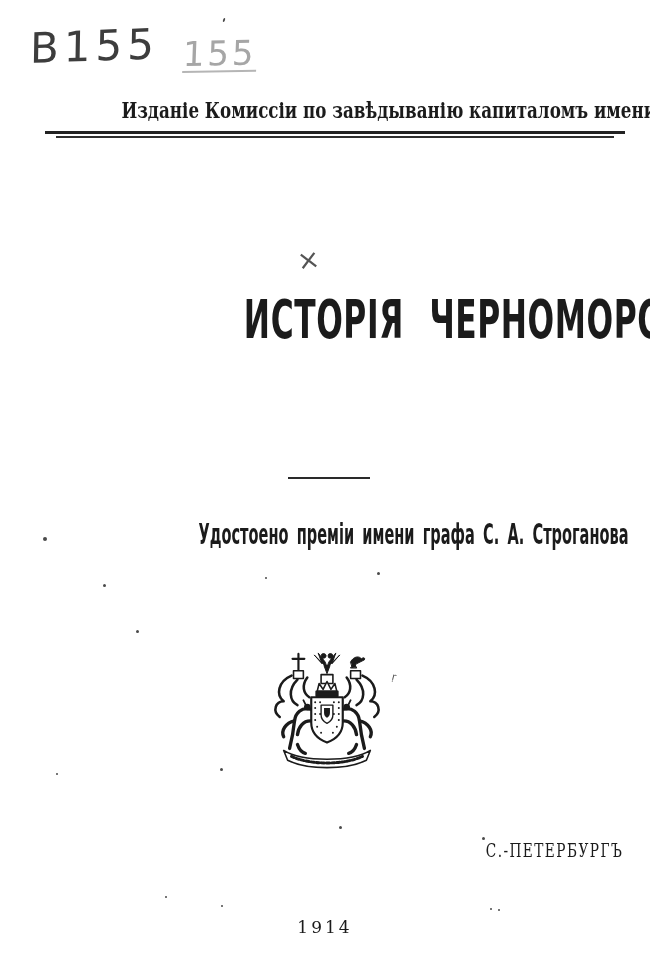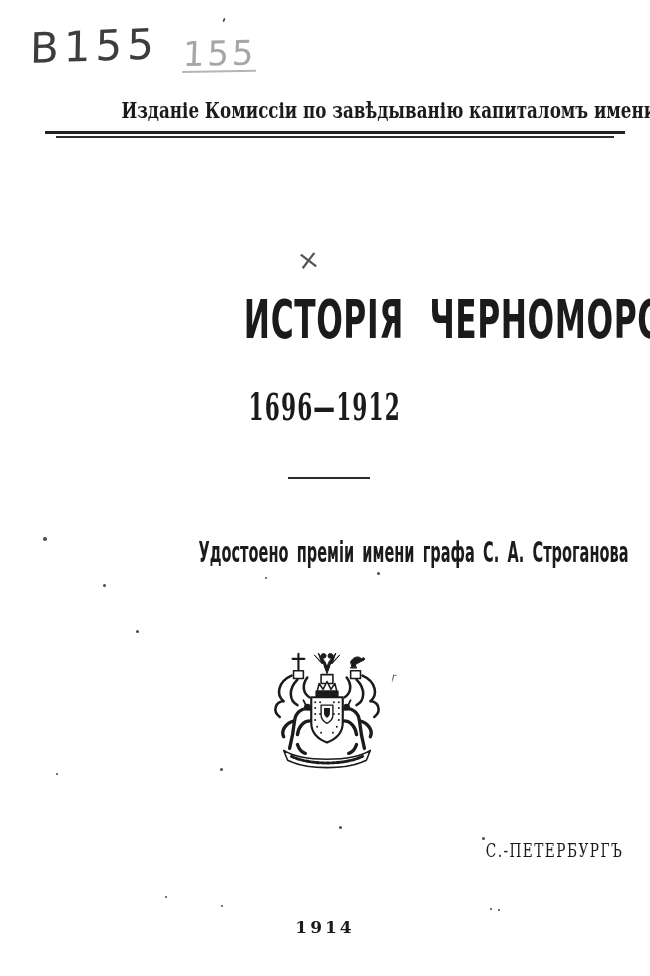--- a/index.html
+++ b/index.html
@@ -58,36 +58,36 @@
   .title{top:293px;font-family:"DejaVu Sans", sans-serif;font-weight:bold;font-size:54px;}
   .title > span{transform:scaleX(0.58);word-spacing:0.45em;letter-spacing:1px;}
 
   
   .years{top:388px;font-weight:bold;font-size:38px;}
   .years > span{transform:scaleX(0.57);letter-spacing:2px;}
 
   .short-rule{top:477px;left:288px;width:82px;height:2px;background:#2a2a2a;}
 
   
-  .award{top:539px;font-family:"DejaVu Sans", sans-serif;font-weight:bold;font-size:28px;}
+  .award{top:521px;font-family:"DejaVu Sans", sans-serif;font-weight:bold;font-size:28px;}
   .award > span{transform:scaleX(0.52);word-spacing:6px;}
 
   
   .emblem{top:650px;left:267px;width:120px;height:128px;}
   .emblem-scribble{
     top:671px;left:392px;
     font-size:10px;color:#4a4a4a;
     transform:rotate(14deg);
     font-family:"DejaVu Sans", sans-serif;
   }
 
   
   .city{top:841px;font-size:19px;text-align:right;}
   .city > span{transform:scaleX(0.72);letter-spacing:2px;}
-  .pubyear{top:919px;font-size:17px;font-weight:bold;}
+  .pubyear{top:919px;font-size:17px;}
   .pubyear > span{letter-spacing:3px;}
 
   
   .speck{position:absolute;background:#4a4a4a;border-radius:50%;}
   .s1{top:18px;left:223px;width:2px;height:4px;transform:rotate(20deg);}
   .s2{top:537px;left:43px;width:4px;height:4px;}
   .s3{top:584px;left:103px;width:3px;height:3px;}
   .s4{top:577px;left:265px;width:2px;height:2px;}
   .s5{top:572px;left:377px;width:3px;height:3px;}
   .s6{top:630px;left:136px;width:3px;height:3px;}
@@ -116,23 +116,20 @@
   <div class="abs rule-thick"></div>
   <div class="abs rule-thin"></div>
 
 
   <div class="abs xmark">×</div>
 
   <div class="cline title">
     <span>ИСТОРІЯ ЧЕРНОМОРСКАГО ФЛОТА</span>
   </div>
 
-  <div class="cline years">
-    <span>1696—1912</span>
-  </div>
 
   <div class="abs short-rule"></div>
 
   <div class="cline award">
     <span>Удостоено преміи имени графа С. А. Строганова</span>
   </div>
 
   <svg class="abs emblem" viewBox="0 0 120 130" xmlns="http://www.w3.org/2000/svg" fill="none" stroke="#1b1b1b" stroke-linecap="round" stroke-linejoin="round">
 
     <g>

